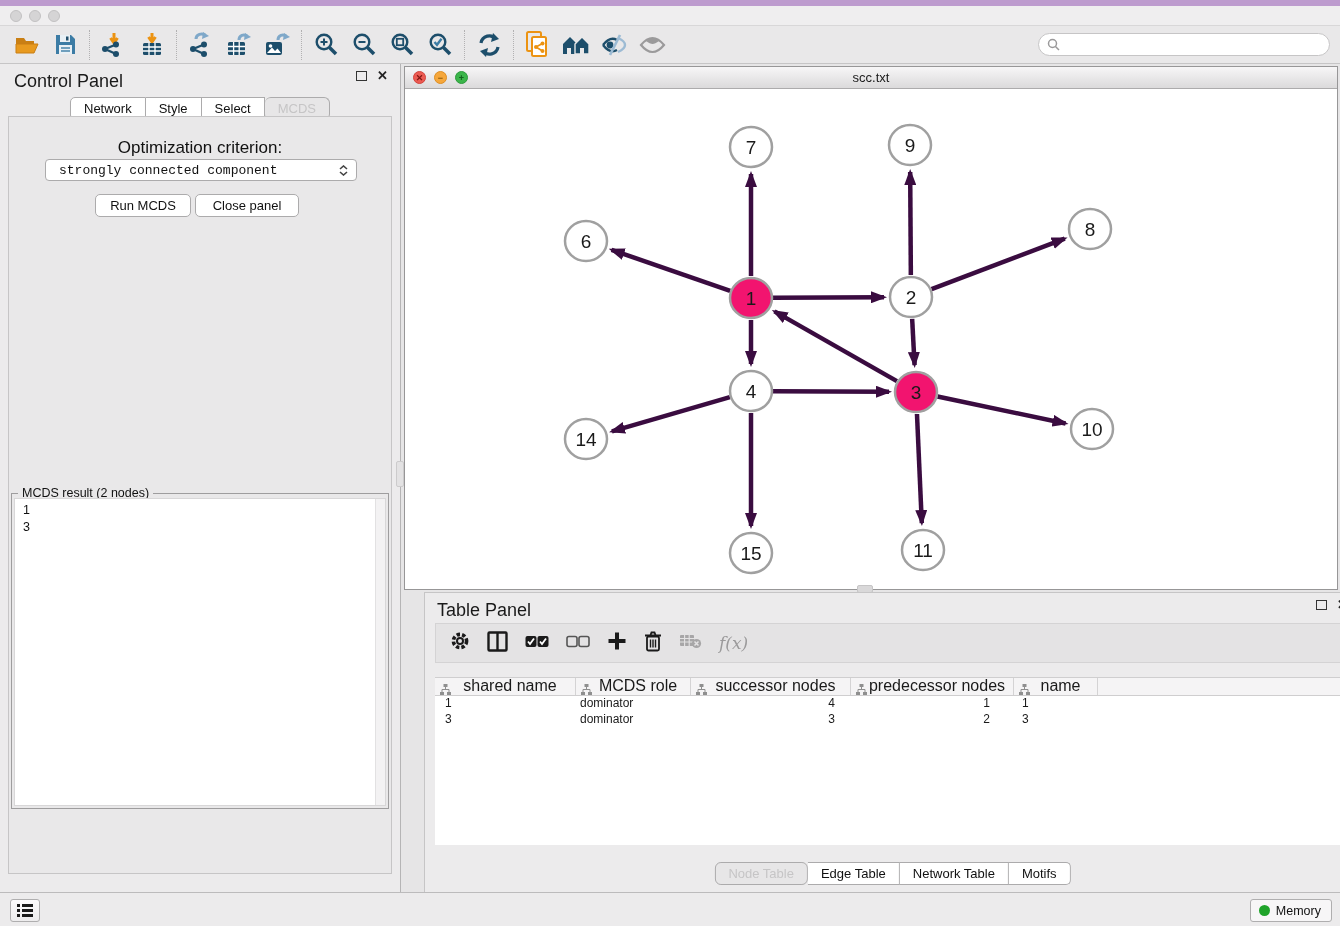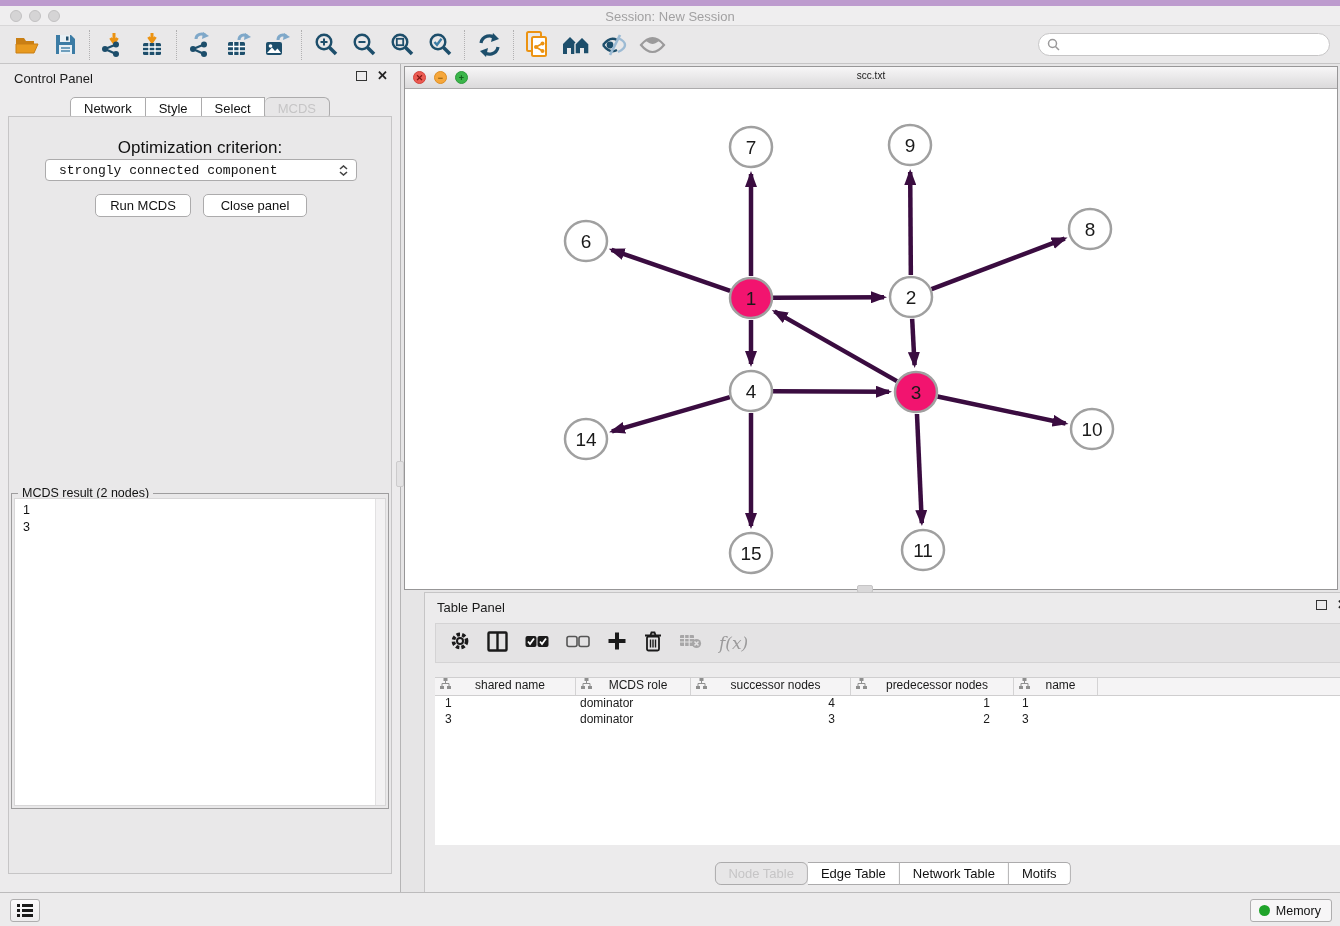--- a/index.html
+++ b/index.html
@@ -17,63 +17,63 @@
   
   .toolbar { position:absolute; left:0; top:26px; width:100%; height:38px; background:#E9E8E9; border-bottom:1px solid #C6C5C6; display:flex; align-items:center; padding-left:8px; }
   .tb-btn { width:38px; height:32px; display:flex; align-items:center; justify-content:center; }
   .tb-sep { width:0; height:30px; border-left:1px dotted #B2B1B2; margin:0 5px; }
   .search-wrap { position:absolute; right:10px; top:7px; width:292px; height:23px; background:#fff; border:1px solid #C6C5C6; border-radius:12px; display:flex; align-items:center; padding-left:8px; }
   .search-wrap input { border:none; outline:none; flex:1; font-size:13px; background:transparent; margin-left:5px; font-family:"Liberation Sans",sans-serif; }
 
   
   .control-panel { position:absolute; left:0; top:64px; width:401px; height:828px; background:#ECEBEC; border-right:1px solid #B5B4B5; }
   .panel-head { position:absolute; left:0; top:0; width:100%; height:28px; }
-  .panel-title { position:absolute; left:14px; top:7px; font-size:13px; color:#1A1A1A; }
+  .panel-title { position:absolute; left:14px; top:7px; font-size:18px; color:#1A1A1A; }
   .panel-icons { position:absolute; right:12px; top:6px; display:flex; gap:10px; align-items:center; }
   .float-ico { width:11px; height:10px; border:1.6px solid #333; display:inline-block; }
   .close-ico { font-size:13px; font-weight:bold; color:#222; line-height:11px; }
 
   .tabs-row { position:absolute; top:33px; left:50%; transform:translateX(-50%); display:flex; }
   .tab { font-size:13px; padding:3px 13px; background:#fff; border:1px solid #ACABAC; border-left:none; color:#111; white-space:nowrap; }
   .tab:first-child { border-left:1px solid #ACABAC; border-radius:5px 0 0 5px; }
   .tab:last-child { border-radius:0 5px 5px 0; }
   .tab.active { background:#E7E6E7; color:#C6C5C6; border-radius:6px; }
 
   .cp-content { position:absolute; left:8px; right:8px; top:52px; bottom:18px; background:#E9E8E9; border:1px solid #C6C5C6; }
   .opt-label { position:absolute; top:21px; left:0; right:0; text-align:center; font-size:17px; color:#111; }
   .criterion-select { position:absolute; top:42px; left:36px; width:312px; height:22px; background:#fff; border:1px solid #ACABAC; border-radius:4px; display:flex; align-items:center;font-family:Liberation Mono, monospace; }
   .criterion-select .sel-text { font-size:13px; margin-left:13px; flex:1; color:#111; }
   .sel-chevrons { margin-right:8px; display:flex; flex-direction:column; gap:1px; }
   .cp-btn { position:absolute; top:77px; height:23px; background:#fff; border:1px solid #ACABAC; border-radius:5px; font-size:13px; color:#111; font-family:"Liberation Sans",sans-serif; }
   .btn-run { left:86px; width:96px; }
-  .btn-close { left:194px; width:104px; }
+  .btn-close { left:186px; width:104px; }
 
   .result-box { position:absolute; left:2px; top:376px; width:378px; height:316px; border:1px solid #9E9D9E; }
   .result-legend { position:absolute; top:-8px; left:6px; background:#E9E8E9; padding:0 4px; font-size:12.5px; color:#111; }
   .result-inner { position:absolute; left:2px; top:4px; right:2px; bottom:2px; background:#fff; border:1px solid #D8D7D8; }
   .result-text { position:absolute; left:8px; top:3px; font-size:12.5px; color:#111; line-height:17px; }
   .result-scroll { position:absolute; right:0; top:0; bottom:0; width:10px; background:#F3F2F3; border-left:1px solid #E2E1E2; }
 
   
   .net-window { position:absolute; left:404px; top:66px; width:934px; height:524px; background:#fff; border:1px solid #979697; }
   .net-titlebar { position:absolute; left:0; top:0; width:100%; height:22px; background:linear-gradient(#F7F6F7,#DBDADB); border-bottom:1px solid #ACABAC; }
   .net-lights { position:absolute; left:8px; top:4px; display:flex; gap:8px; }
   .net-light { position:relative; width:13px; height:13px; border-radius:50%; font-size:9px; font-weight:bold; text-align:center; line-height:12px; }
   .light-red { background:#EC5A52; border:1px solid #D1443C; color:#7D1510; }
   .light-yellow { background:#F6A73B; border:1px solid #DD8E23; color:#8A5808; }
   .light-green { background:#3BB54A; border:1px solid #2D9A3C; color:#11621D; }
-  .net-title { position:absolute; left:0; right:0; top:3px; text-align:center; font-size:10px; color:#1A1A1A; }
+  .net-title { position:absolute; left:0; right:0; top:3px; text-align:center; font-size:13px; color:#1A1A1A; }
   .net-canvas { position:absolute; left:0; top:22px; width:932px; height:500px; background:#fff; }
 
   
   .table-panel { position:absolute; left:404px; top:592px; width:936px; height:300px; background:#ECEBEC; border-left:1px solid #C6C5C6; border-top:1px solid #C6C5C6;margin-left:20px; }
   .tp-toolbar { position:absolute; left:10px; right:10px; top:30px; height:40px; background:#E4E3E4; border:1px solid #D4D3D4; display:flex; align-items:center; gap:17px; padding-left:14px; }
   .fx-label { font-family:"DejaVu Serif", serif; font-style:italic; font-size:17px; color:#9B9A9B; }
   .tbl-header { position:absolute; left:10px; right:10px; top:84px; height:19px; display:flex; background:#F5F4F5; border-top:1px solid #CFCECF; border-bottom:1px solid #CFCECF; }
-  .th-cell { display:flex; align-items:flex-start; border-right:1px solid #D4D3D4; font-size:12px; color:#1A1A1A; }
+  .th-cell { display:flex; align-items:flex-end; border-right:1px solid #D4D3D4; font-size:16px; color:#1A1A1A; }
   .th-cell .th-lab { flex:1; text-align:center; padding-right:6px; }
   .th-ico { margin-left:5px; display:inline-flex; }
   .tbl-body { position:absolute; left:10px; right:10px; top:103px; bottom:47px; background:#fff; }
   .tbl-row { display:flex; height:16px; }
   .td-cell { font-size:12px; color:#1A1A1A; overflow:hidden; white-space:nowrap; }
   .bottom-tabs { position:absolute; bottom:7px; left:50%; transform:translateX(-50%); display:flex;text-align:center; }
 
   
   .statusbar { position:absolute; left:0; top:892px; width:100%; height:34px; background:#ECEBEC; border-top:1px solid #BCBBBC; }
   .list-btn { position:absolute; left:10px; top:6px; width:30px; height:23px; background:linear-gradient(#FBFAFB,#EDECED); border:1px solid #AFAEAF; border-radius:3px; display:flex; align-items:center; justify-content:center; }
@@ -90,21 +90,20 @@
 <div class="app">
 
   <div class="accent-strip"></div>
 
   <div class="titlebar">
     <div class="tl-lights">
       <span class="tl-light"></span>
       <span class="tl-light"></span>
       <span class="tl-light"></span>
     </div>
-    <div class="win-title">Session: New Session</div>
   </div>
 
   <div class="toolbar">
     <span class="tb-btn">
       <svg width="26" height="22" viewBox="0 0 26 22">
           <path d="M2 4 h8 l2 3 h8 v3 H2 Z" fill="#C97F14"></path>
           <path d="M2 10 L24 10 L20 19 L2 19 Z" fill="#E89A1F" stroke="#C97F14" stroke-width="1"></path>
         </svg>
     </span>
     <span class="tb-btn">

